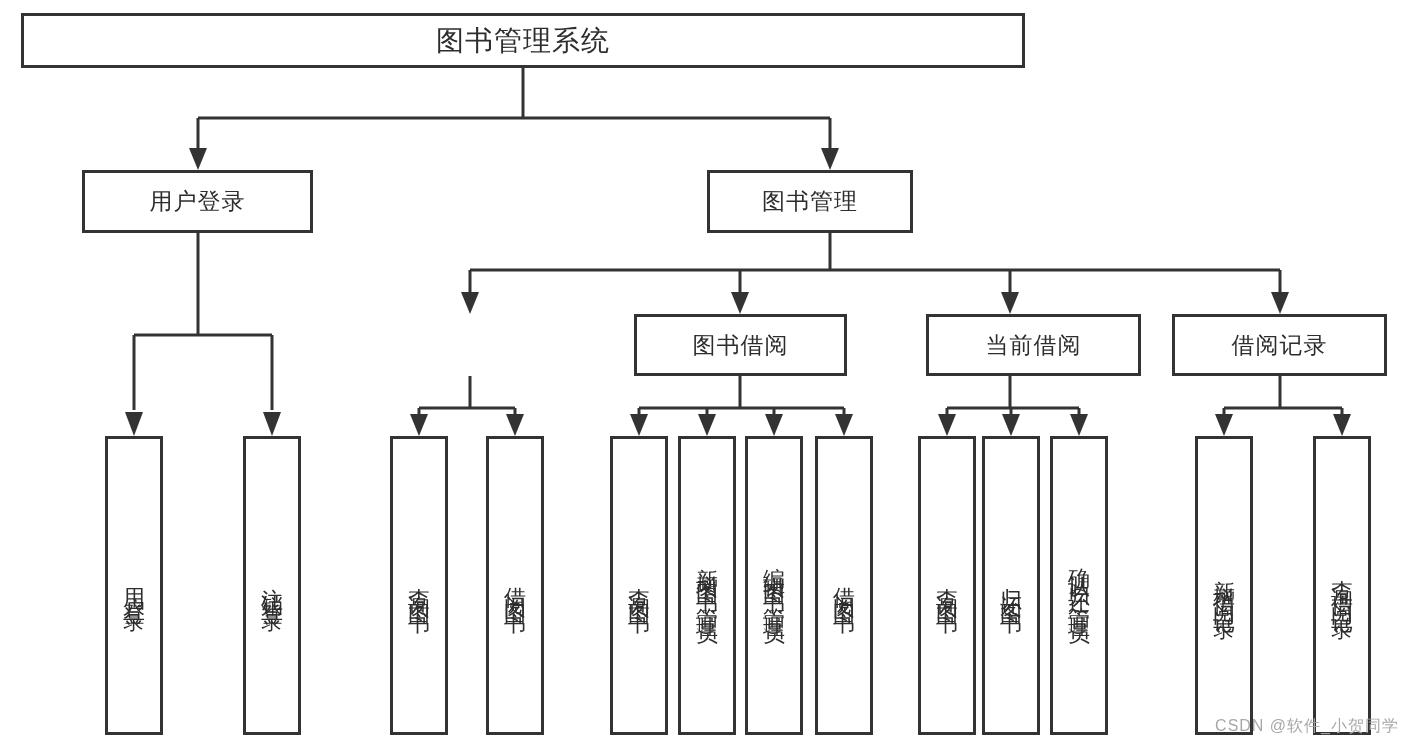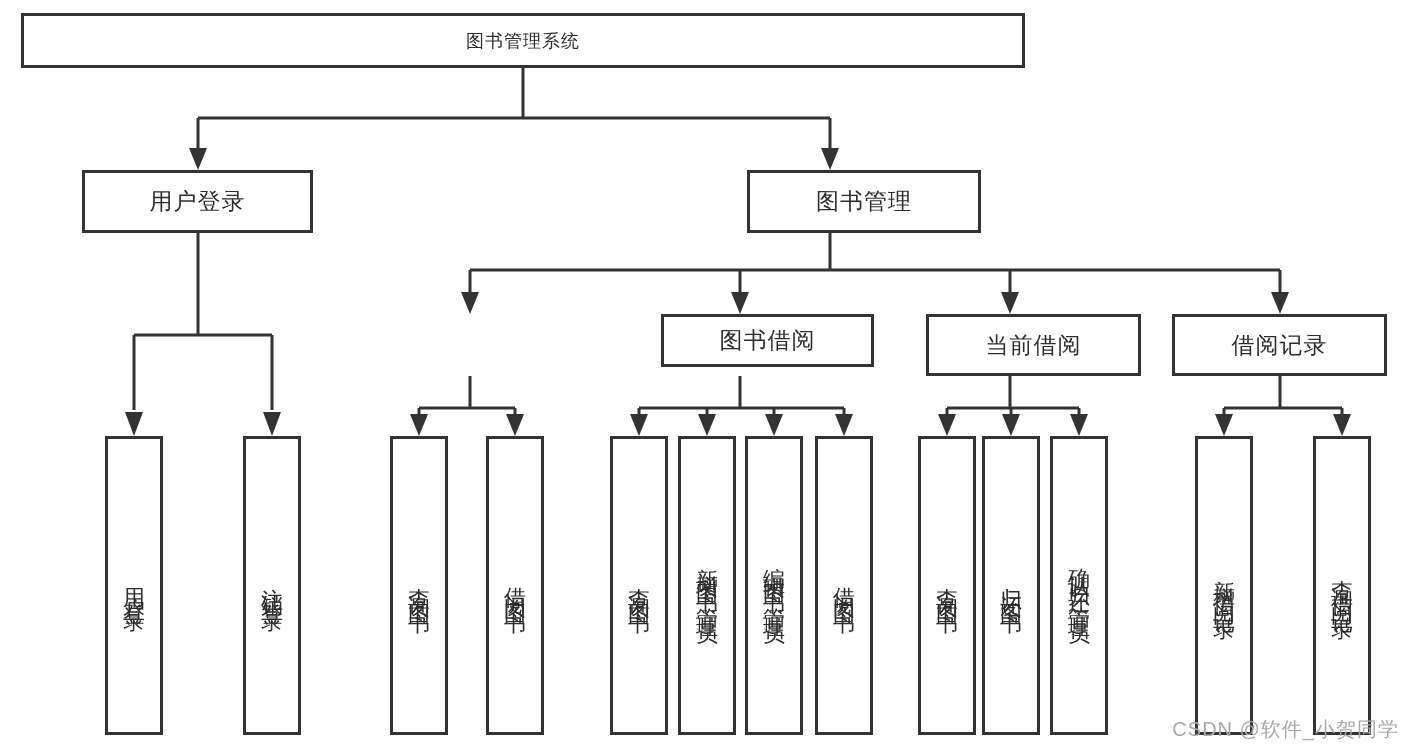--- a/index.html
+++ b/index.html
@@ -14,32 +14,32 @@
   svg.connectors{position:absolute;left:0;top:0;width:1405px;height:747px;z-index:1;}
   .node{
     position:absolute;
     box-sizing:border-box;
     border:3px solid #333333;
     background:#ffffff;
     display:flex;align-items:center;justify-content:center;
     z-index:2;
   }
   .h-node{font-size:23px;letter-spacing:1px;}
-  .root{font-size:18px;}
+  .root{font-size:28px;}
   .v-node{
     writing-mode:vertical-rl;
     text-orientation:mixed;
     font-size:22px;
     letter-spacing:8px;
     line-height:1;
   }
   .watermark{
     position:absolute;
     right:6px;top:716px;
-    font-size:20px;
+    font-size:16px;
     color:#a8a8a8;
     z-index:3;
     letter-spacing:1px;
     white-space:nowrap;
   }
 </style>
 </head>
 <body>
 
 <div class="canvas">
@@ -113,25 +113,25 @@
     </g>
   </svg>
 
   <div class="node h-node root" style="left:21px;top:13px;width:1004px;height:55px;">
     <span>图书管理系统</span>
   </div>
 
   <div class="node h-node" style="left:82px;top:170px;width:231px;height:63px;">
     <span>用户登录</span>
   </div>
-  <div class="node h-node" style="left:747px;top:170px;width:234px;height:63px;">
+  <div class="node h-node" style="left:707px;top:170px;width:206px;height:63px;">
     <span>图书管理</span>
   </div>
 
-  <div class="node h-node" style="left:634px;top:314px;width:213px;height:53px;margin-left:27px;">
+  <div class="node h-node" style="left:634px;top:314px;width:213px;height:62px;">
     <span>图书借阅</span>
   </div>
   <div class="node h-node" style="left:926px;top:314px;width:215px;height:62px;">
     <span>当前借阅</span>
   </div>
   <div class="node h-node" style="left:1172px;top:314px;width:215px;height:62px;">
     <span>借阅记录</span>
   </div>
 
   <div class="node v-node" style="left:105px;top:436px;width:58px;height:299px;">

